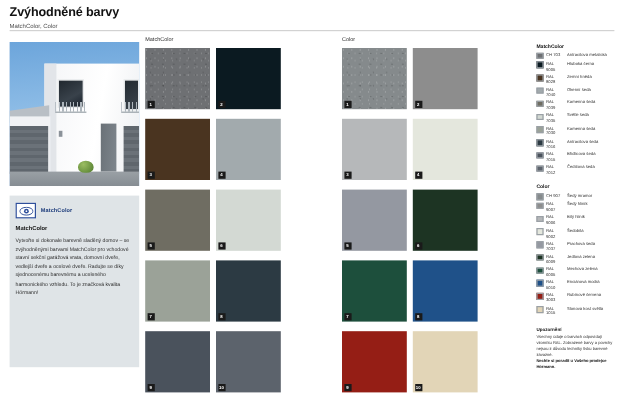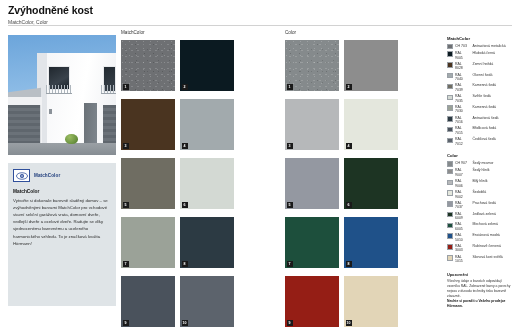--- a/index.html
+++ b/index.html
@@ -181,21 +181,21 @@
   #notice-title { font-size: 3.8px; font-weight: bold; color: #111; margin-bottom: 2px; }
   #notice-body { font-size: 3.4px; line-height: 5px; color: #333; white-space: pre-line; }
   #notice-strong { font-size: 3.4px; line-height: 5px; color: #111; font-weight: bold; white-space: pre-line; }
 </style>
 </head>
 <body>
 
 <div id="page">
 
   <div id="header">
-    <div id="page-title">Zvýhodněné kost</div>
+    <div id="page-title">Zvýhodněné barvy</div>
     <div id="page-subtitle">MatchColor, Color</div>
   </div>
   <div id="header-rule"></div>
 
   <div id="left-col">
     <div id="house-photo">
       <div class="sky"></div>
       <div class="house-main"></div>
       <div class="house-left-wall"></div>
       <div class="roof-edge"></div>

